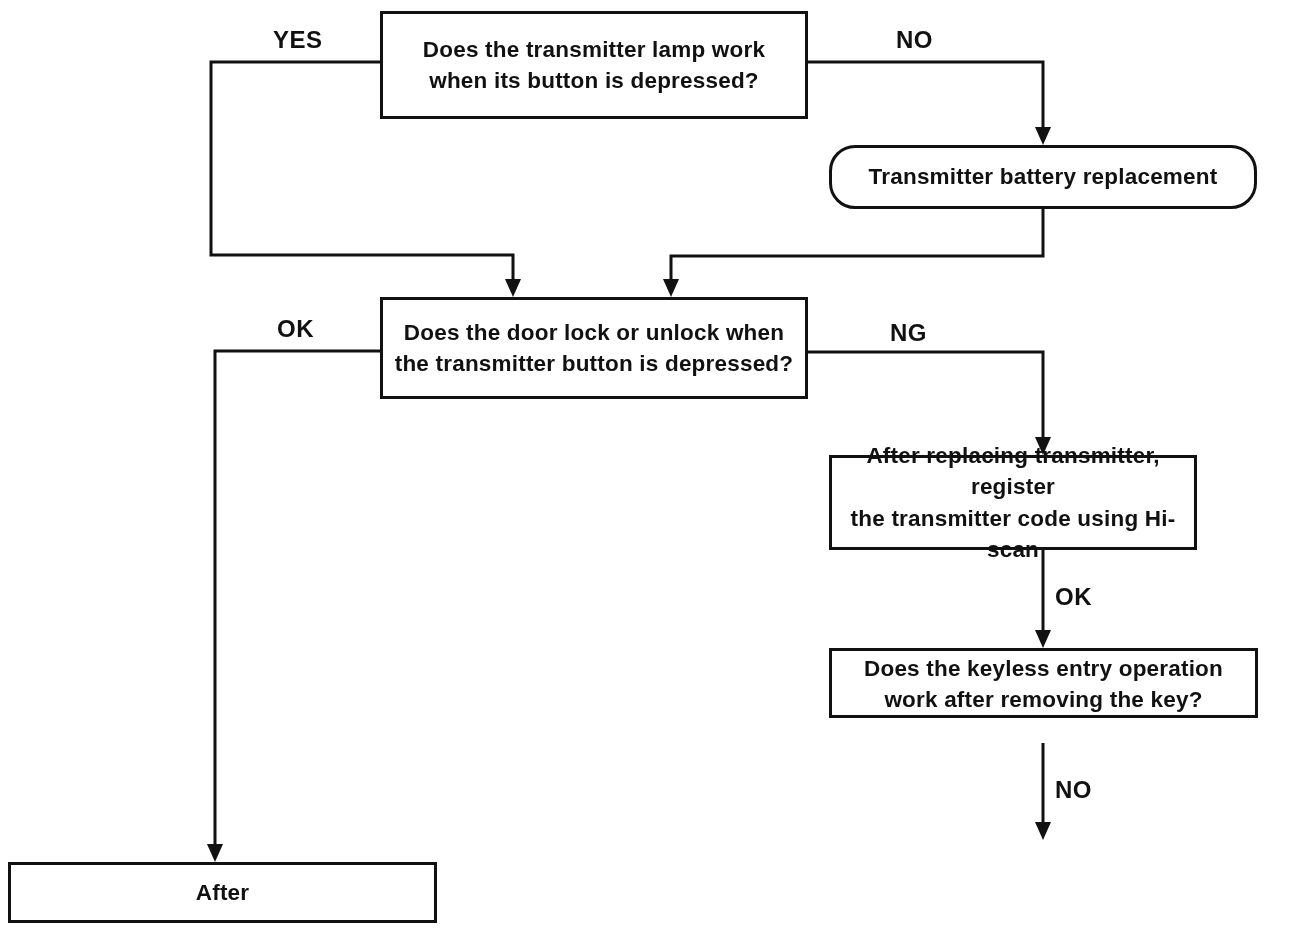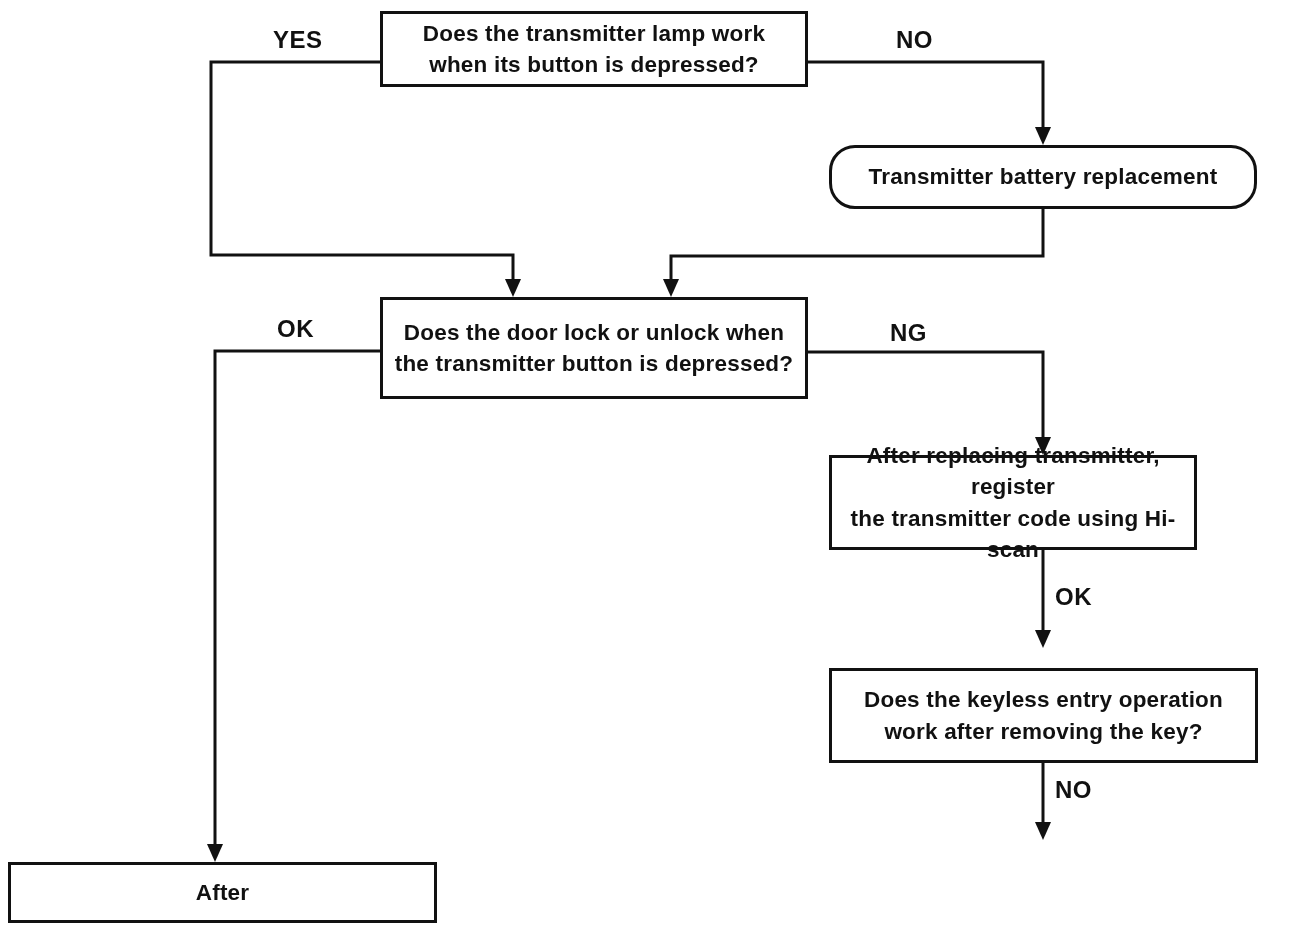--- a/index.html
+++ b/index.html
@@ -42,25 +42,25 @@
     padding: 0 8px;
   }
   .edge-label {
     position: absolute;
     font-weight: 700;
     font-size: 24px;
     letter-spacing: 0.5px;
     white-space: nowrap;
   }
   
-  .n-q-lamp     { left: 380px; top: 11px;  width: 428px; height: 76px; }
+  .n-q-lamp     { left: 380px; top: 11px;  width: 428px; height: 108px; }
   .n-battery    { left: 829px; top: 145px; width: 428px; height: 64px; border-radius: 26px;  }
   .n-q-doorlock { left: 380px; top: 297px; width: 428px; height: 102px; }
   .n-hiscan     { left: 829px; top: 455px; width: 368px; height: 95px;  }
-  .n-q-keyless  { left: 829px; top: 668px; width: 429px; height: 95px;  }
+  .n-q-keyless  { left: 829px; top: 648px; width: 429px; height: 70px; align-items: flex-end;  }
   .n-bcm        { left: 829px; top: 840px; width: 429px; height: 85px;  }
   .n-normal     { left: 8px;   top: 862px; width: 429px; height: 61px;  }
   
   .l-yes    { left: 273px;  top: 26px;  }
   .l-no-top { left: 896px;  top: 26px;  }
   .l-ok-left{ left: 277px;  top: 315px; }
   .l-ng     { left: 890px;  top: 319px; }
   .l-ok-mid { left: 1055px; top: 583px; }
   .l-no-bot { left: 1055px; top: 776px; }
 </style>

